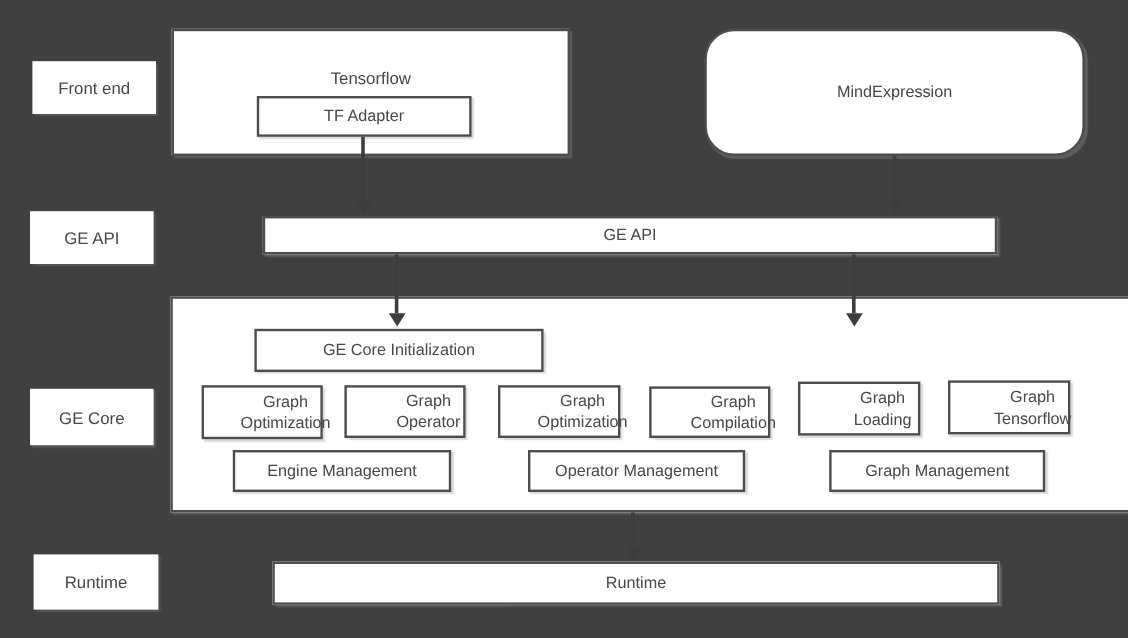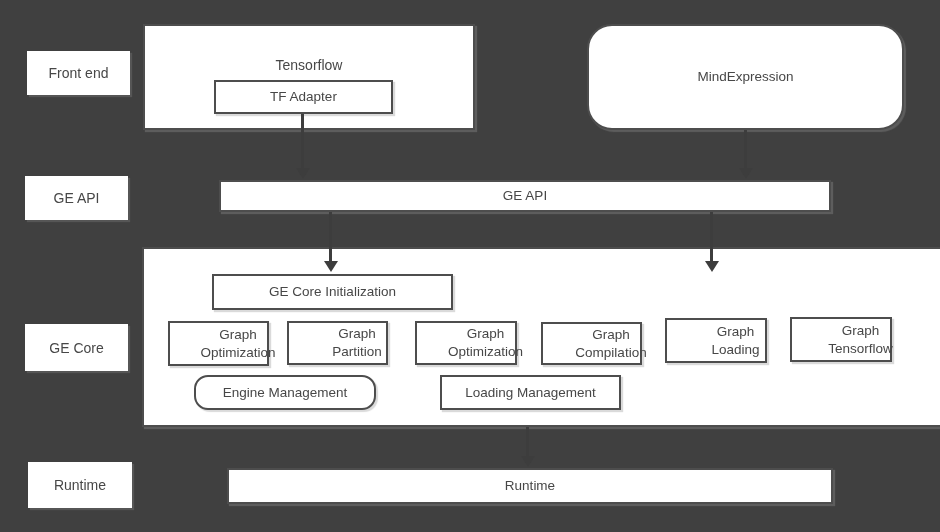--- a/index.html
+++ b/index.html
@@ -113,21 +113,21 @@
 
     <div class="box two-line" style="left:24px; top:72px; width:101px; height:45px;">
       <div>
         <span>Graph</span>
         <span>Optimization</span>
       </div>
     </div>
     <div class="box two-line" style="left:143px; top:72px; width:101px; height:44px;">
       <div>
         <span>Graph</span>
-        <span>Partition</span>
+        <span>Operator</span>
       </div>
     </div>
     <div class="box two-line" style="left:271px; top:72px; width:102px; height:44px;">
       <div>
         <span>Graph</span>
         <span>Optimization</span>
       </div>
     </div>
     <div class="box two-line" style="left:397px; top:73px; width:101px; height:43px;">
       <div>
@@ -141,25 +141,28 @@
         <span>Loading</span>
       </div>
     </div>
     <div class="box two-line" style="left:646px; top:68px; width:102px; height:45px;">
       <div>
         <span>Graph</span>
         <span>Tensorflow</span>
       </div>
     </div>
 
-    <div class="box" style="left:50px; top:126px; width:182px; height:35px;border-radius:14px;">
+    <div class="box" style="left:50px; top:126px; width:182px; height:35px;">
       <span>Engine Management</span>
     </div>
     <div class="box" style="left:296px; top:126px; width:181px; height:35px;">
-      <span>Loading Management</span>
+      <span>Operator Management</span>
+    </div>
+    <div class="box" style="left:547px; top:126px; width:180px; height:35px;">
+      <span>Graph Management</span>
     </div>
   </div>
 
   <div class="box bar" style="left:227px; top:468px; width:606px; height:36px;">
     <span>Runtime</span>
   </div>
 
   <div class="arrow" style="left:301px; top:114px; height:54px;"></div>
   <div class="arrow" style="left:744px; top:130px; height:38px;"></div>
   <div class="arrow" style="left:329px; top:212px; height:49px;"></div>

